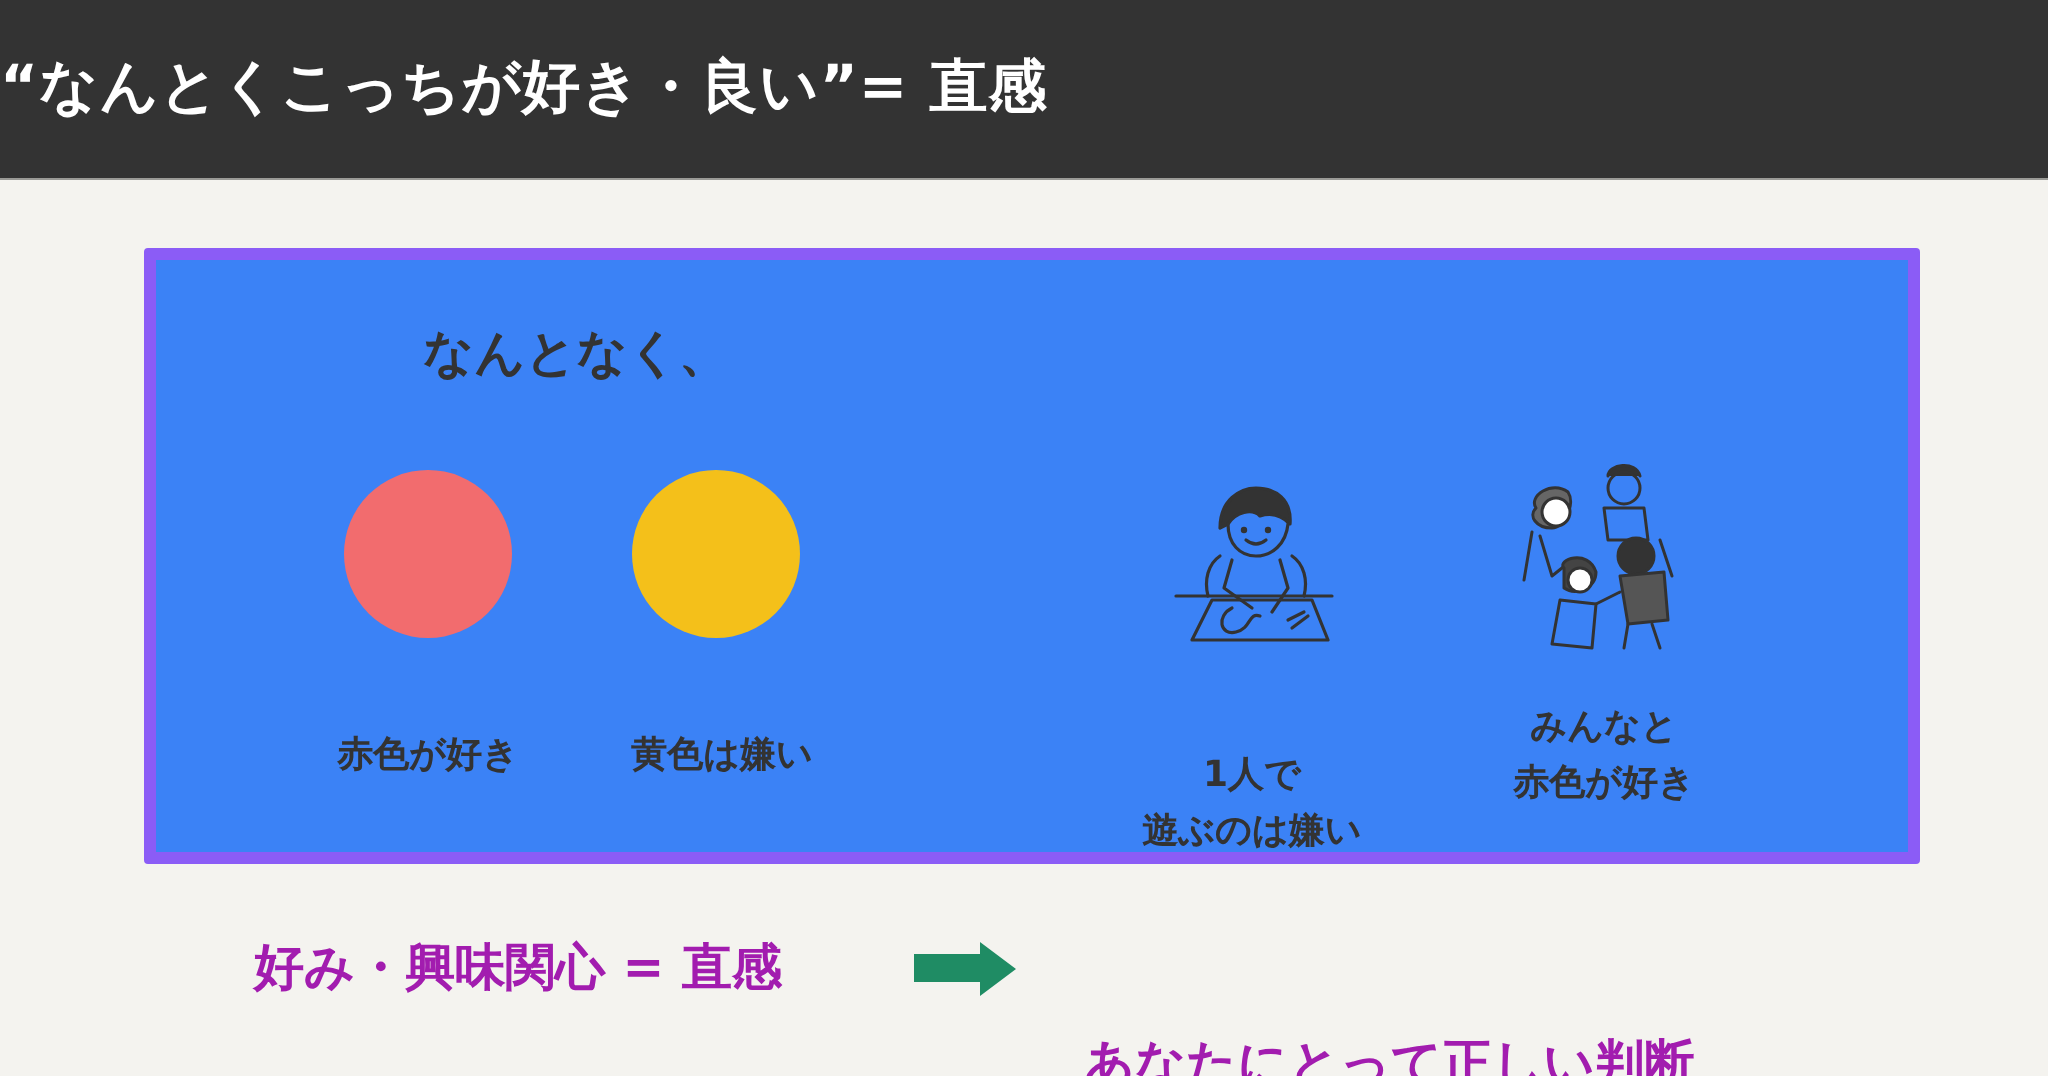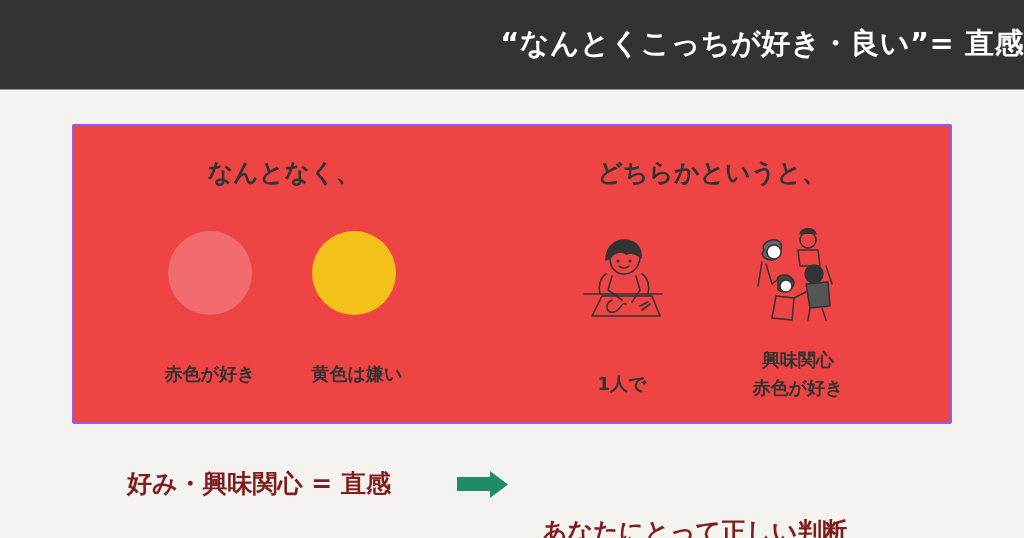--- a/index.html
+++ b/index.html
@@ -7,47 +7,47 @@
       width: 1024px; height: 538px; overflow: hidden;
       background: #F4F3EF;
       font-family: "DejaVu Sans", "Liberation Sans", sans-serif;
       color: #333333;
       position: relative;
     }
     .header {
       position: absolute; left: 0; top: 0; width: 1024px; height: 89px;
       background: #333333;
       border-bottom: 1px solid #9a9a96;
-      display: flex; align-items: center; justify-content: flex-end;
+      display: flex; align-items: center; justify-content: flex-start;
     }
     .header-title {
       color: #FFFFFF; font-size: 29px; font-weight: bold; letter-spacing: 0.5px;
       margin-top: -2px;
     }
     .card {
       position: absolute; left: 72px; top: 124px; width: 876px; height: 296px;
-      background: #ef4444;
-      border: 2px solid #8b5cf6;
+      background: #3b82f6;
+      border: 6px solid #8b5cf6;
       border-radius: 2px;
     }
     .section-heading {
       position: absolute; font-size: 25px; font-weight: bold; color: #333333;
       white-space: nowrap; transform: translateX(-50%);
     }
     .circle {
       position: absolute; width: 84px; height: 84px; border-radius: 50%;
     }
     .item-label {
       position: absolute; font-size: 18px; font-weight: bold; color: #333333;
       white-space: nowrap; text-align: center; line-height: 28px;
       transform: translateX(-50%);
     }
     .illus { position: absolute; }
     .bottom-text {
-      position: absolute; top: 467px; font-size: 25px; font-weight: bold; color: #7f1d1d;
+      position: absolute; top: 467px; font-size: 25px; font-weight: bold; color: #a21caf;
       white-space: nowrap;
     }
     .arrow { position: absolute; left: 457px; top: 471px; }
   </style>
 </head>
 <body>
 
 <div class="header">
   <div class="header-title">“なんとくこっちが好き・良い”= 直感</div>
 </div>
@@ -55,21 +55,20 @@
 <div class="card">
 
   <div class="section-heading" style="left:210px; top:30px;">なんとなく、</div>
 
   <div class="circle" style="left:94px; top:105px; background:#F26C6E;"></div>
   <div class="circle" style="left:238px; top:105px; background:#F4C01A;"></div>
 
   <div class="item-label" style="left:136px; top:234px;">赤色が好き</div>
   <div class="item-label" style="left:283px; top:234px;">黄色は嫌い</div>
 
-  <div class="section-heading" style="left:638px; top:30px;">どちらかというと、</div>
 
   <svg class="illus" style="left:508px; top:108px;" width="82" height="86" viewBox="0 0 82 86">
     <g fill="none" stroke="#333" stroke-width="1.6" stroke-linecap="round" stroke-linejoin="round">
 
       <path d="M24 26 C24 12, 34 6, 42 6 C52 6, 60 12, 59 24 C55 20, 50 18, 44 20 C40 16, 32 18, 28 24 Z" fill="#333"></path>
 
       <path d="M28 24 C28 34, 34 40, 42 40 C50 40, 57 34, 58 24"></path>
       <path d="M37 32 Q42 36 47 32"></path>
       <circle cx="36" cy="27" r="0.8" fill="#333"></circle>
       <circle cx="48" cy="27" r="0.8" fill="#333"></circle>
@@ -106,23 +105,24 @@
       <path d="M28 54 C24 50, 40 44, 44 56 C44 64, 34 68, 28 64 Z" fill="#444"></path>
       <circle cx="36" cy="60" r="6" fill="#fff"></circle>
       <path d="M26 70 L22 92 L42 94 L44 72 Z"></path>
       <path d="M44 72 L56 66"></path>
       <path d="M60 82 L58 94 M72 82 L76 94"></path>
     </g>
   </svg>
 
   <div class="item-label" style="left:548px; top:220px;margin-top:24px;">
     <div>1人で</div>
+    <div>遊ぶのは嫌い</div>
   </div>
   <div class="item-label" style="left:724px; top:220px;">
-    <div>興味関心</div>
+    <div>みんなと</div>
     <div>赤色が好き</div>
   </div>
 </div>
 
 <div class="bottom-text" style="left:127px;">好み・興味関心 = 直感</div>
 
 <svg class="arrow" width="52" height="27" viewBox="0 0 52 27">
   <path d="M0 6 L33 6 L33 0 L51 13.5 L33 27 L33 20 L0 20 Z" fill="#1F8C64"></path>
 </svg>
 

